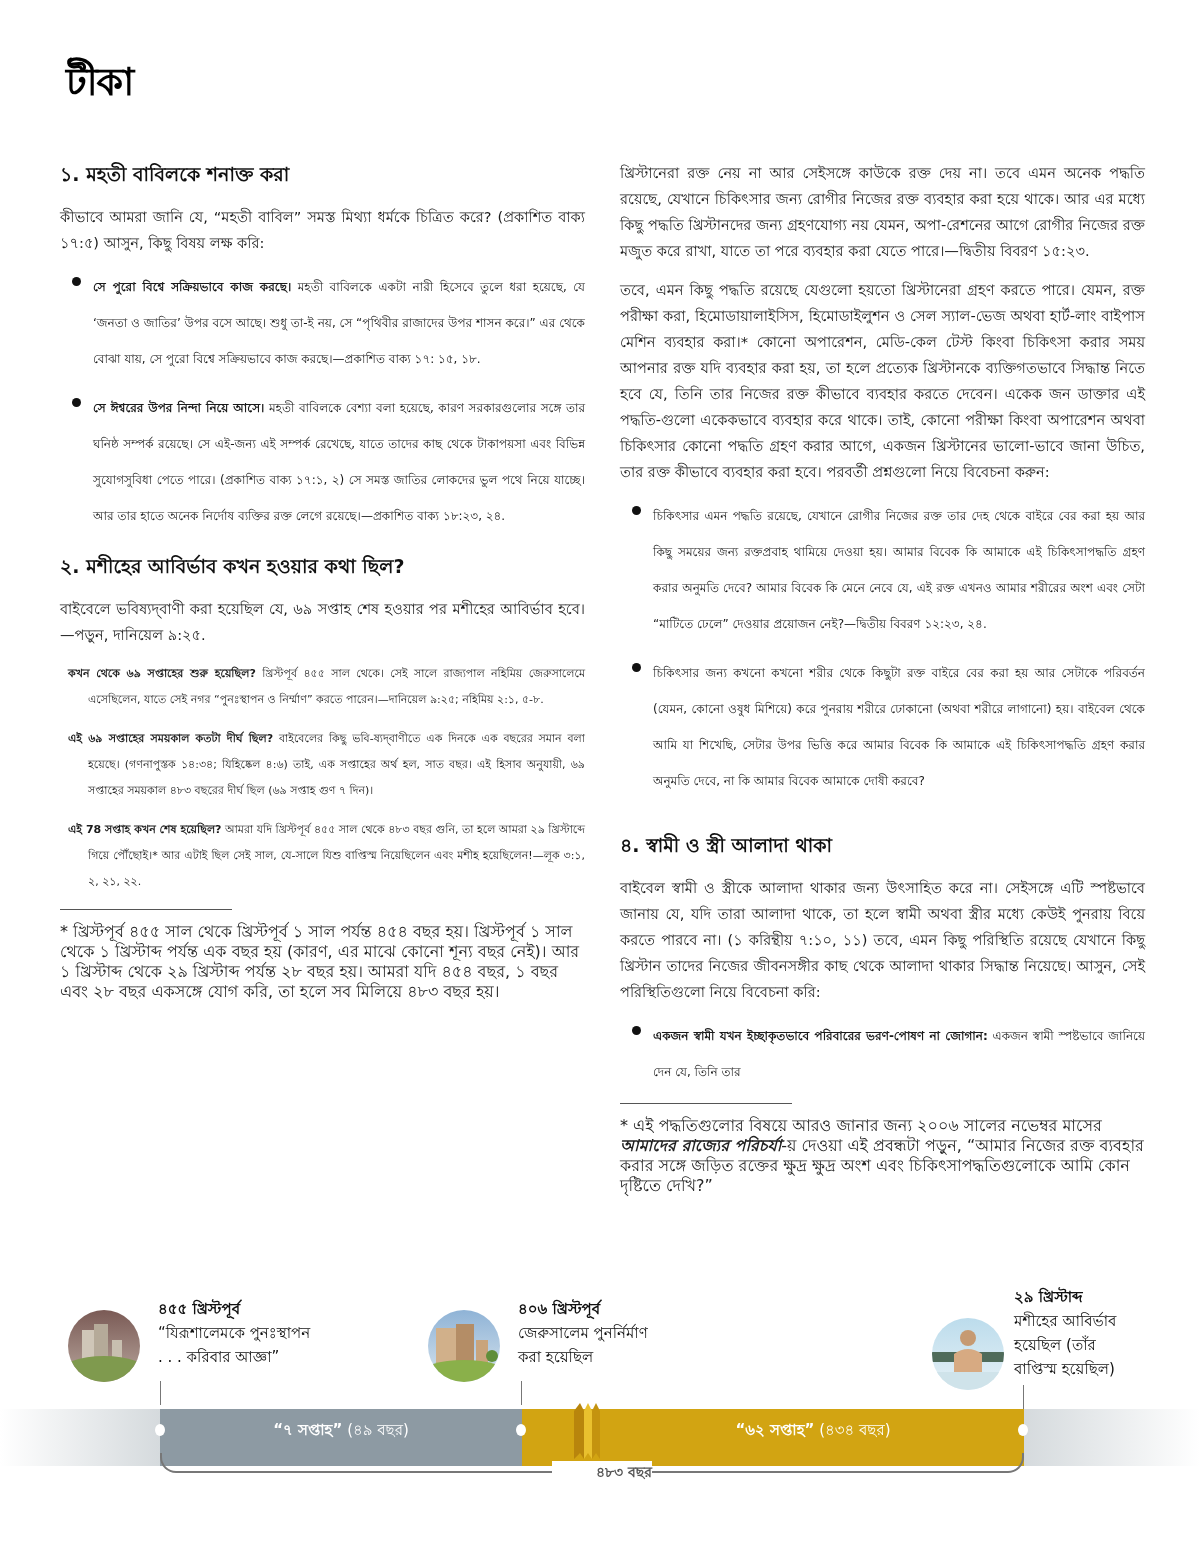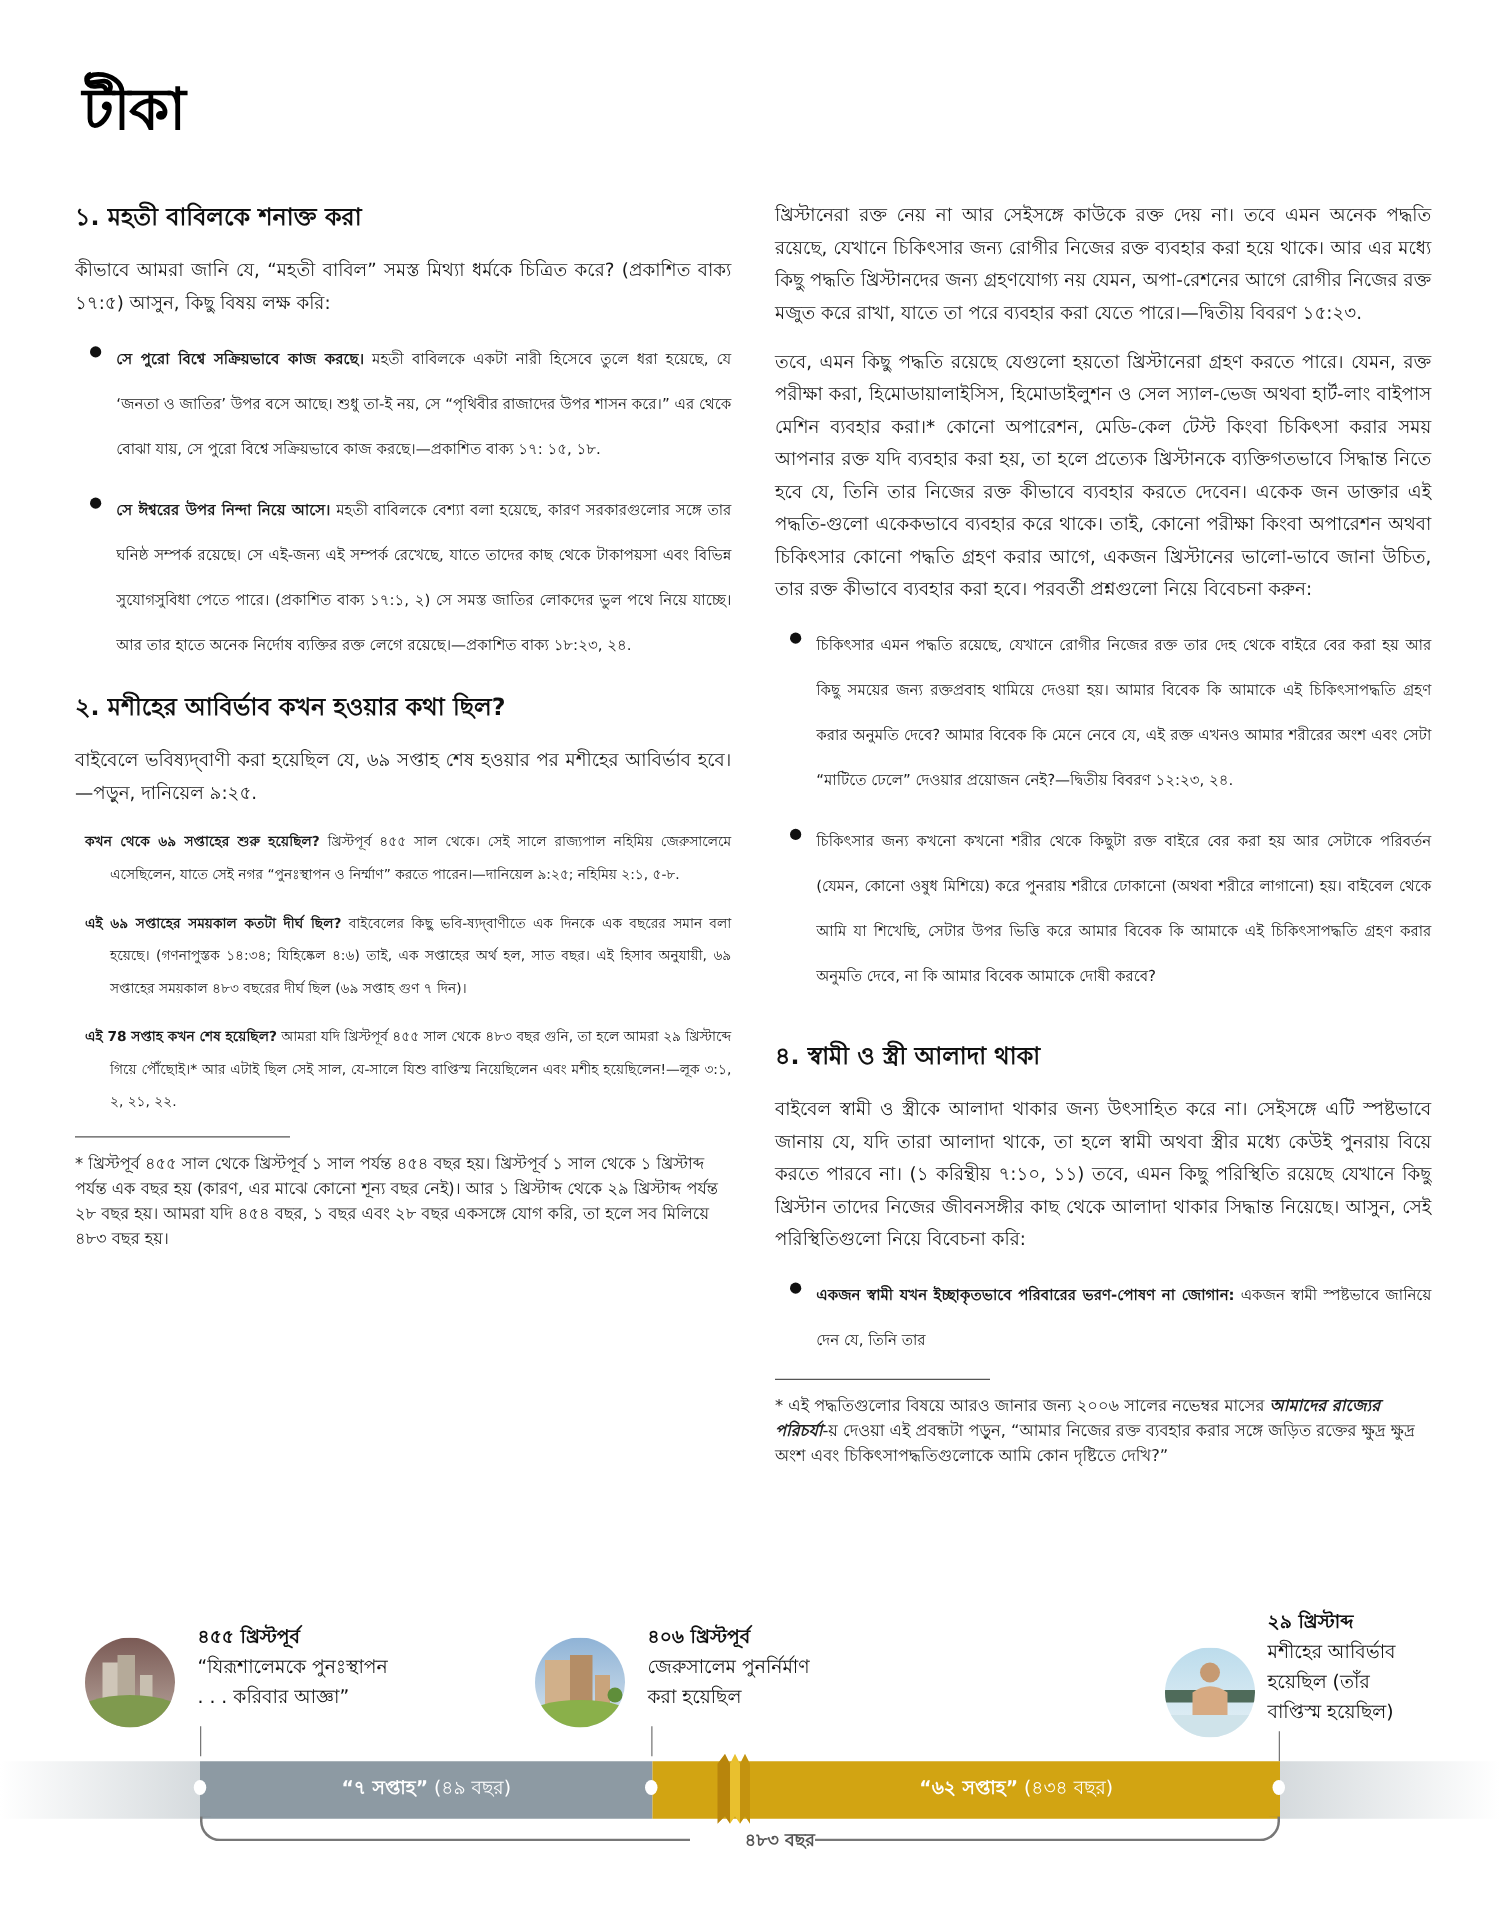--- a/index.html
+++ b/index.html
@@ -1,46 +1,46 @@
 <!DOCTYPE html>
 <html><head>
 <meta charset="utf-8">
 <style>
   * { box-sizing: border-box; margin: 0; padding: 0; }
   html, body { width: 1200px; height: 1543px; background: #ffffff; overflow: hidden; }
   body { font-family: "DejaVu Sans", "Liberation Sans", sans-serif; color: #1a1a1a; position: relative; }
 
-  .page-title { position: absolute; left: 66px; top: 52px; font-size: 46px; font-weight: bold; color: #000; letter-spacing: -1px; }
+  .page-title { position: absolute; left: 66px; top: 52px; font-size: 38px; font-weight: bold; color: #000; letter-spacing: -1px; }
 
   .col { position: absolute; top: 160px; width: 525px; }
   .col-left { left: 60px; }
   .col-right { left: 620px; }
 
   h2.sec-title { font-size: 19px; font-weight: bold; color: #111; margin-bottom: 16px; line-height: 28px; }
   p.body { font-size: 14.6px; line-height: 26px; text-align: justify; margin-bottom: 13px; }
   ul.bullets { list-style: none; margin: 0 0 8px 0; }
   ul.bullets li { position: relative; padding-left: 33px; font-size: 12px; line-height: 36px; text-align: justify; margin-bottom: 13px; }
   ul.bullets li .dot { position: absolute; left: 12px; top: 8px; width: 9px; height: 9px; border-radius: 50%; background: #111; }
   .lead { font-weight: bold; }
   .qa { padding-left: 28px; text-indent: -20px; font-size: 11px; line-height: 26px; text-align: justify; margin-bottom: 13px; }
   .qa .lead { font-weight: bold; }
 
   .footnote-rule { width: 172px; height: 1px; background: #555; margin: 14px 0 12px 0; }
-  .footnote { font-size: 13px; line-height: 20px; color: #222; }
+  .footnote { font-size: 16px; line-height: 20px; color: #222; }
   .footnote em { font-weight: bold; font-style: italic; }
 
   
   .timeline { position: absolute; left: 0; top: 1285px; width: 1200px; height: 258px; }
   .event { position: absolute; }
   .event .pic { position: absolute; width: 72px; height: 72px; border-radius: 50%; overflow: hidden; }
   .event .txt { position: absolute; font-size: 15px; line-height: 24px; color: #111; white-space: nowrap; }
   .event .txt .year { font-weight: bold; display: block; }
   .tick { position: absolute; width: 1px; height: 24px; background: #777; }
 
-  .bar { position: absolute; top: 124px; height: 46px; }
+  .bar { position: absolute; top: 124px; height: 57px; }
   .bar-fade-left { left: 0; width: 160px; background: linear-gradient(to right, rgba(210,215,218,0) 0%, #d5dadd 100%); }
   .bar-grey { left: 160px; width: 362px; background: #8d9aa3; }
   .bar-gold { left: 522px; width: 502px; background: #d2a412; }
   .bar-fade-right { left: 1024px; width: 176px; background: linear-gradient(to right, #d5dadd 0%, rgba(210,215,218,0) 100%); }
   .bar-label { position: absolute; top: 0; height: 42px; line-height: 42px; color: #fff; font-size: 15px; text-align: center; }
   .bar-label b { font-weight: bold; }
   .node { position: absolute; top: 139px; width: 10px; height: 12px; border-radius: 50%; background: #fff; }
 
   .brace { position: absolute; top: 168px; left: 160px; width: 864px; height: 20px; border: 2px solid #777; border-top: none; border-radius: 0 0 16px 16px; }
   .brace-label { position: absolute; top: 176px; left: 552px; width: 100px; text-align: right; background: #fff; font-size: 14px; font-weight: bold; color: #555; }

